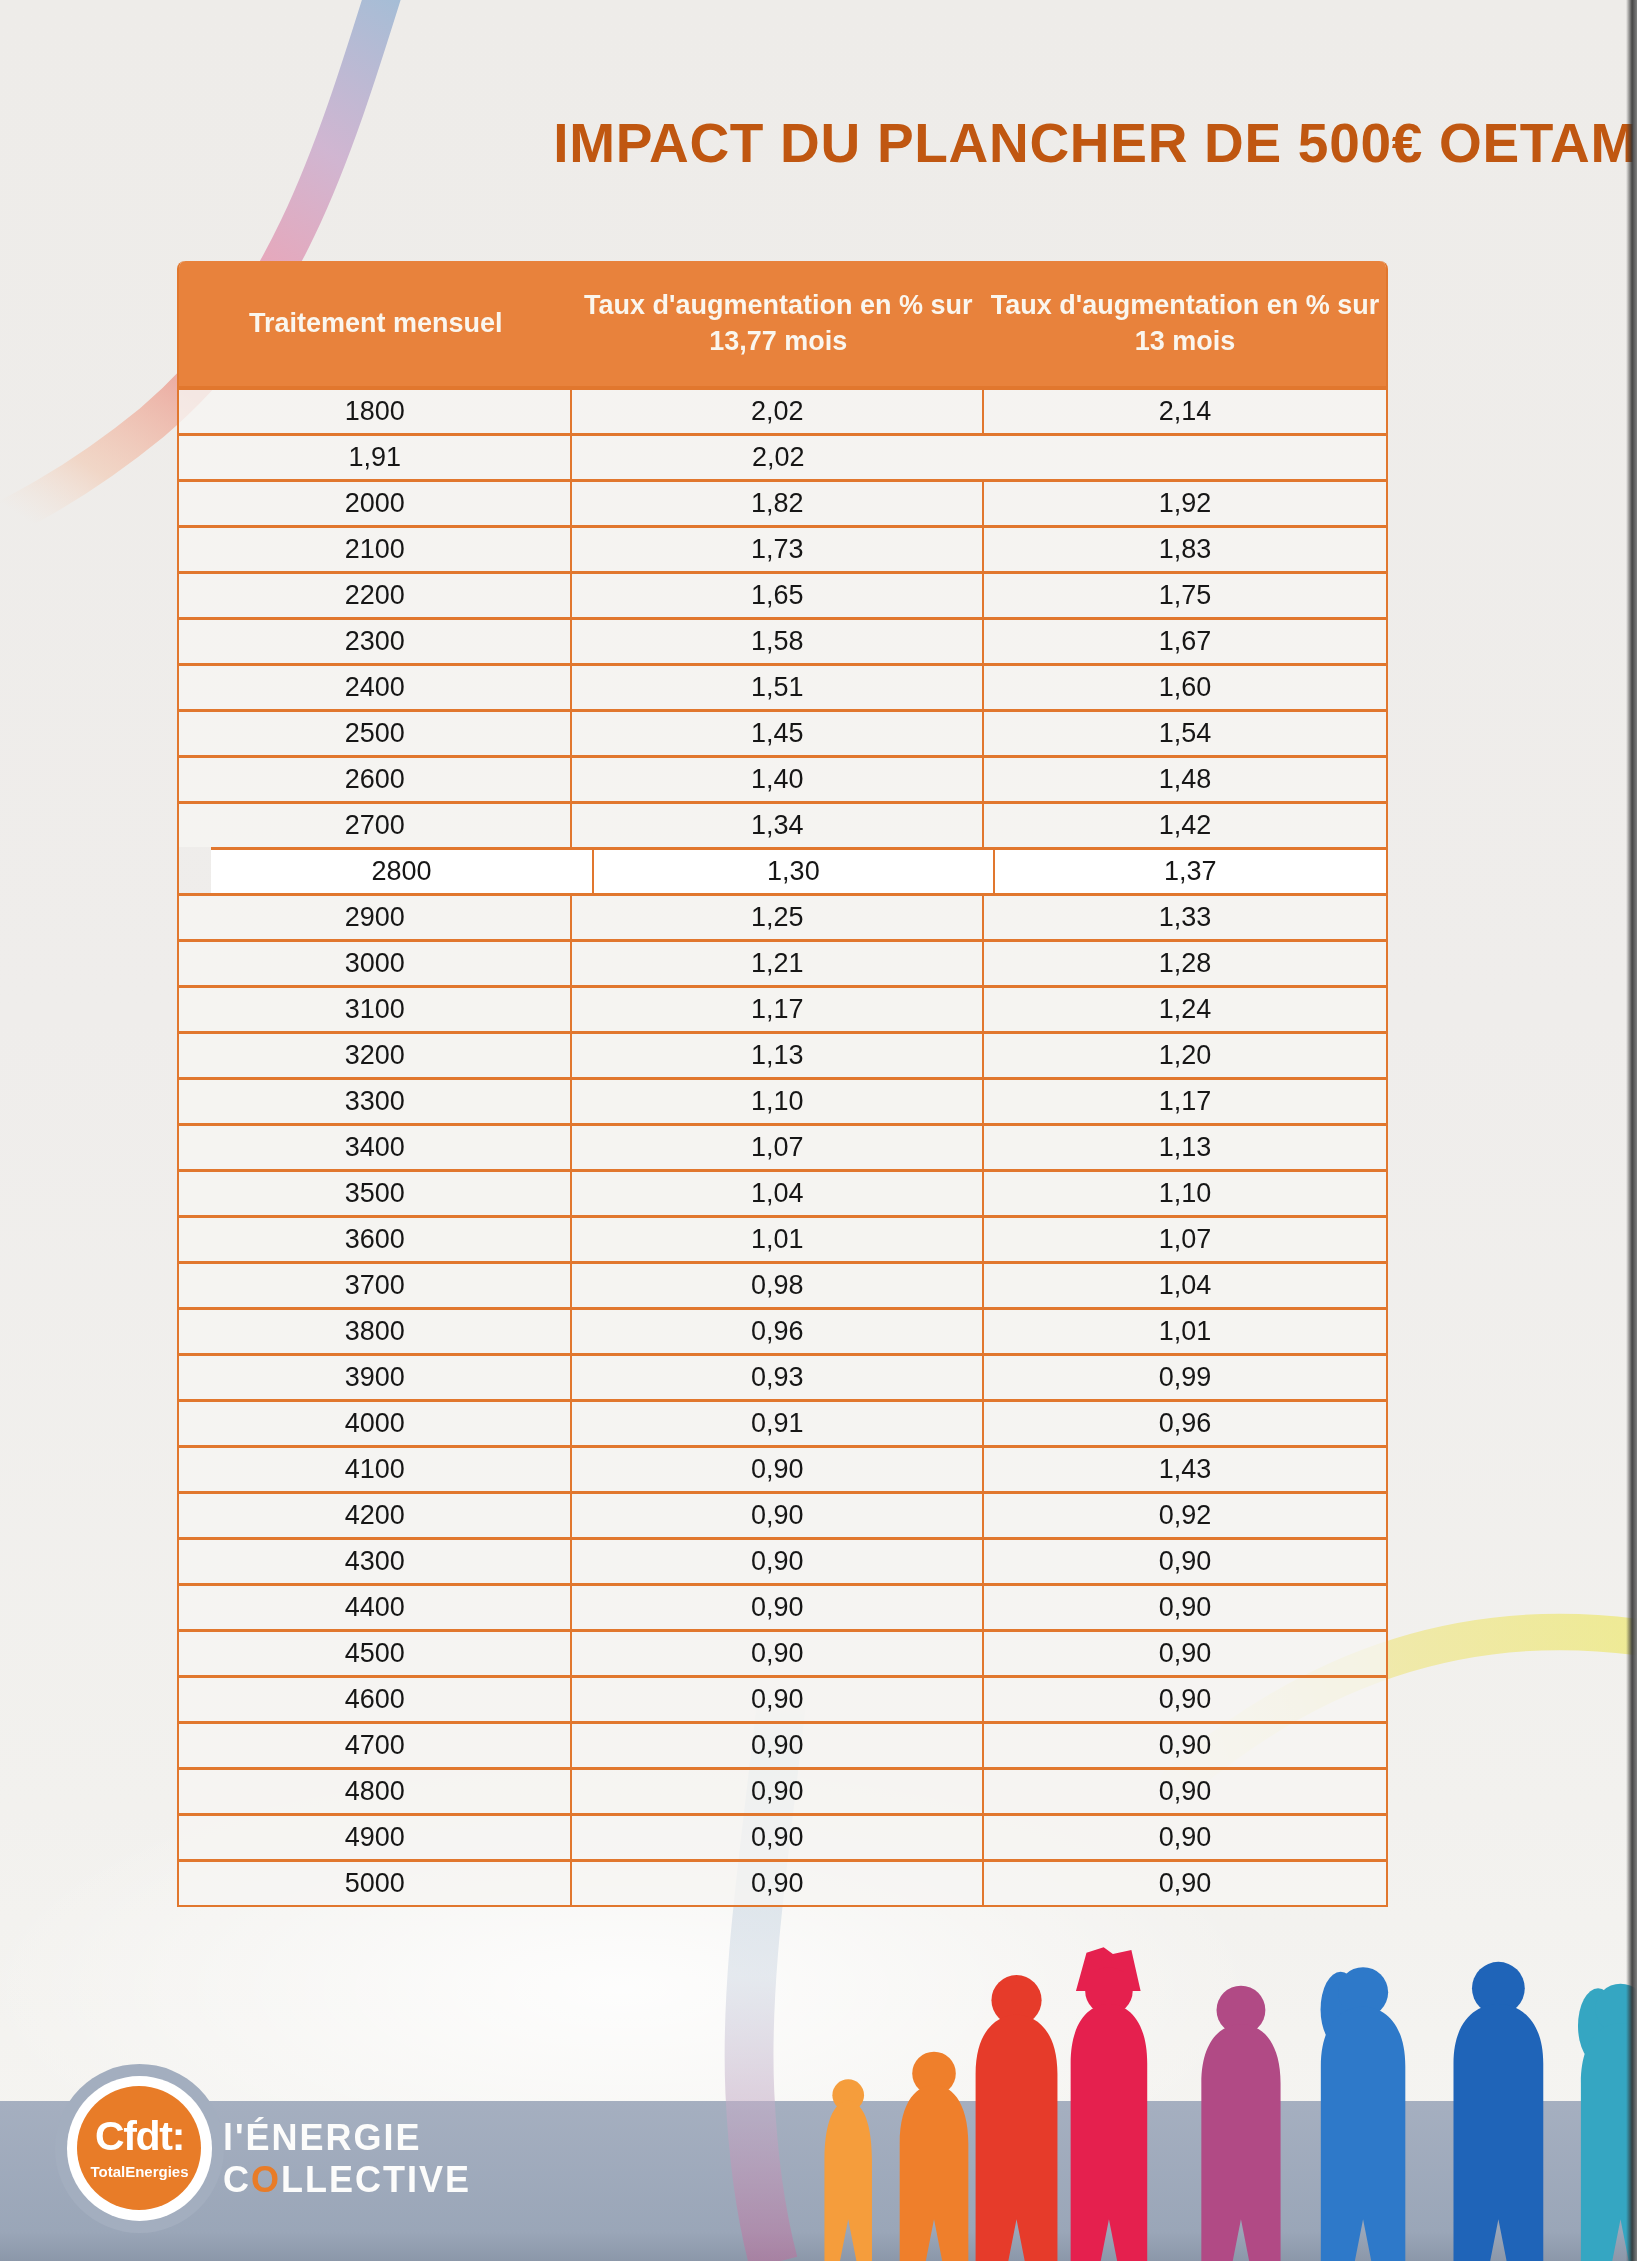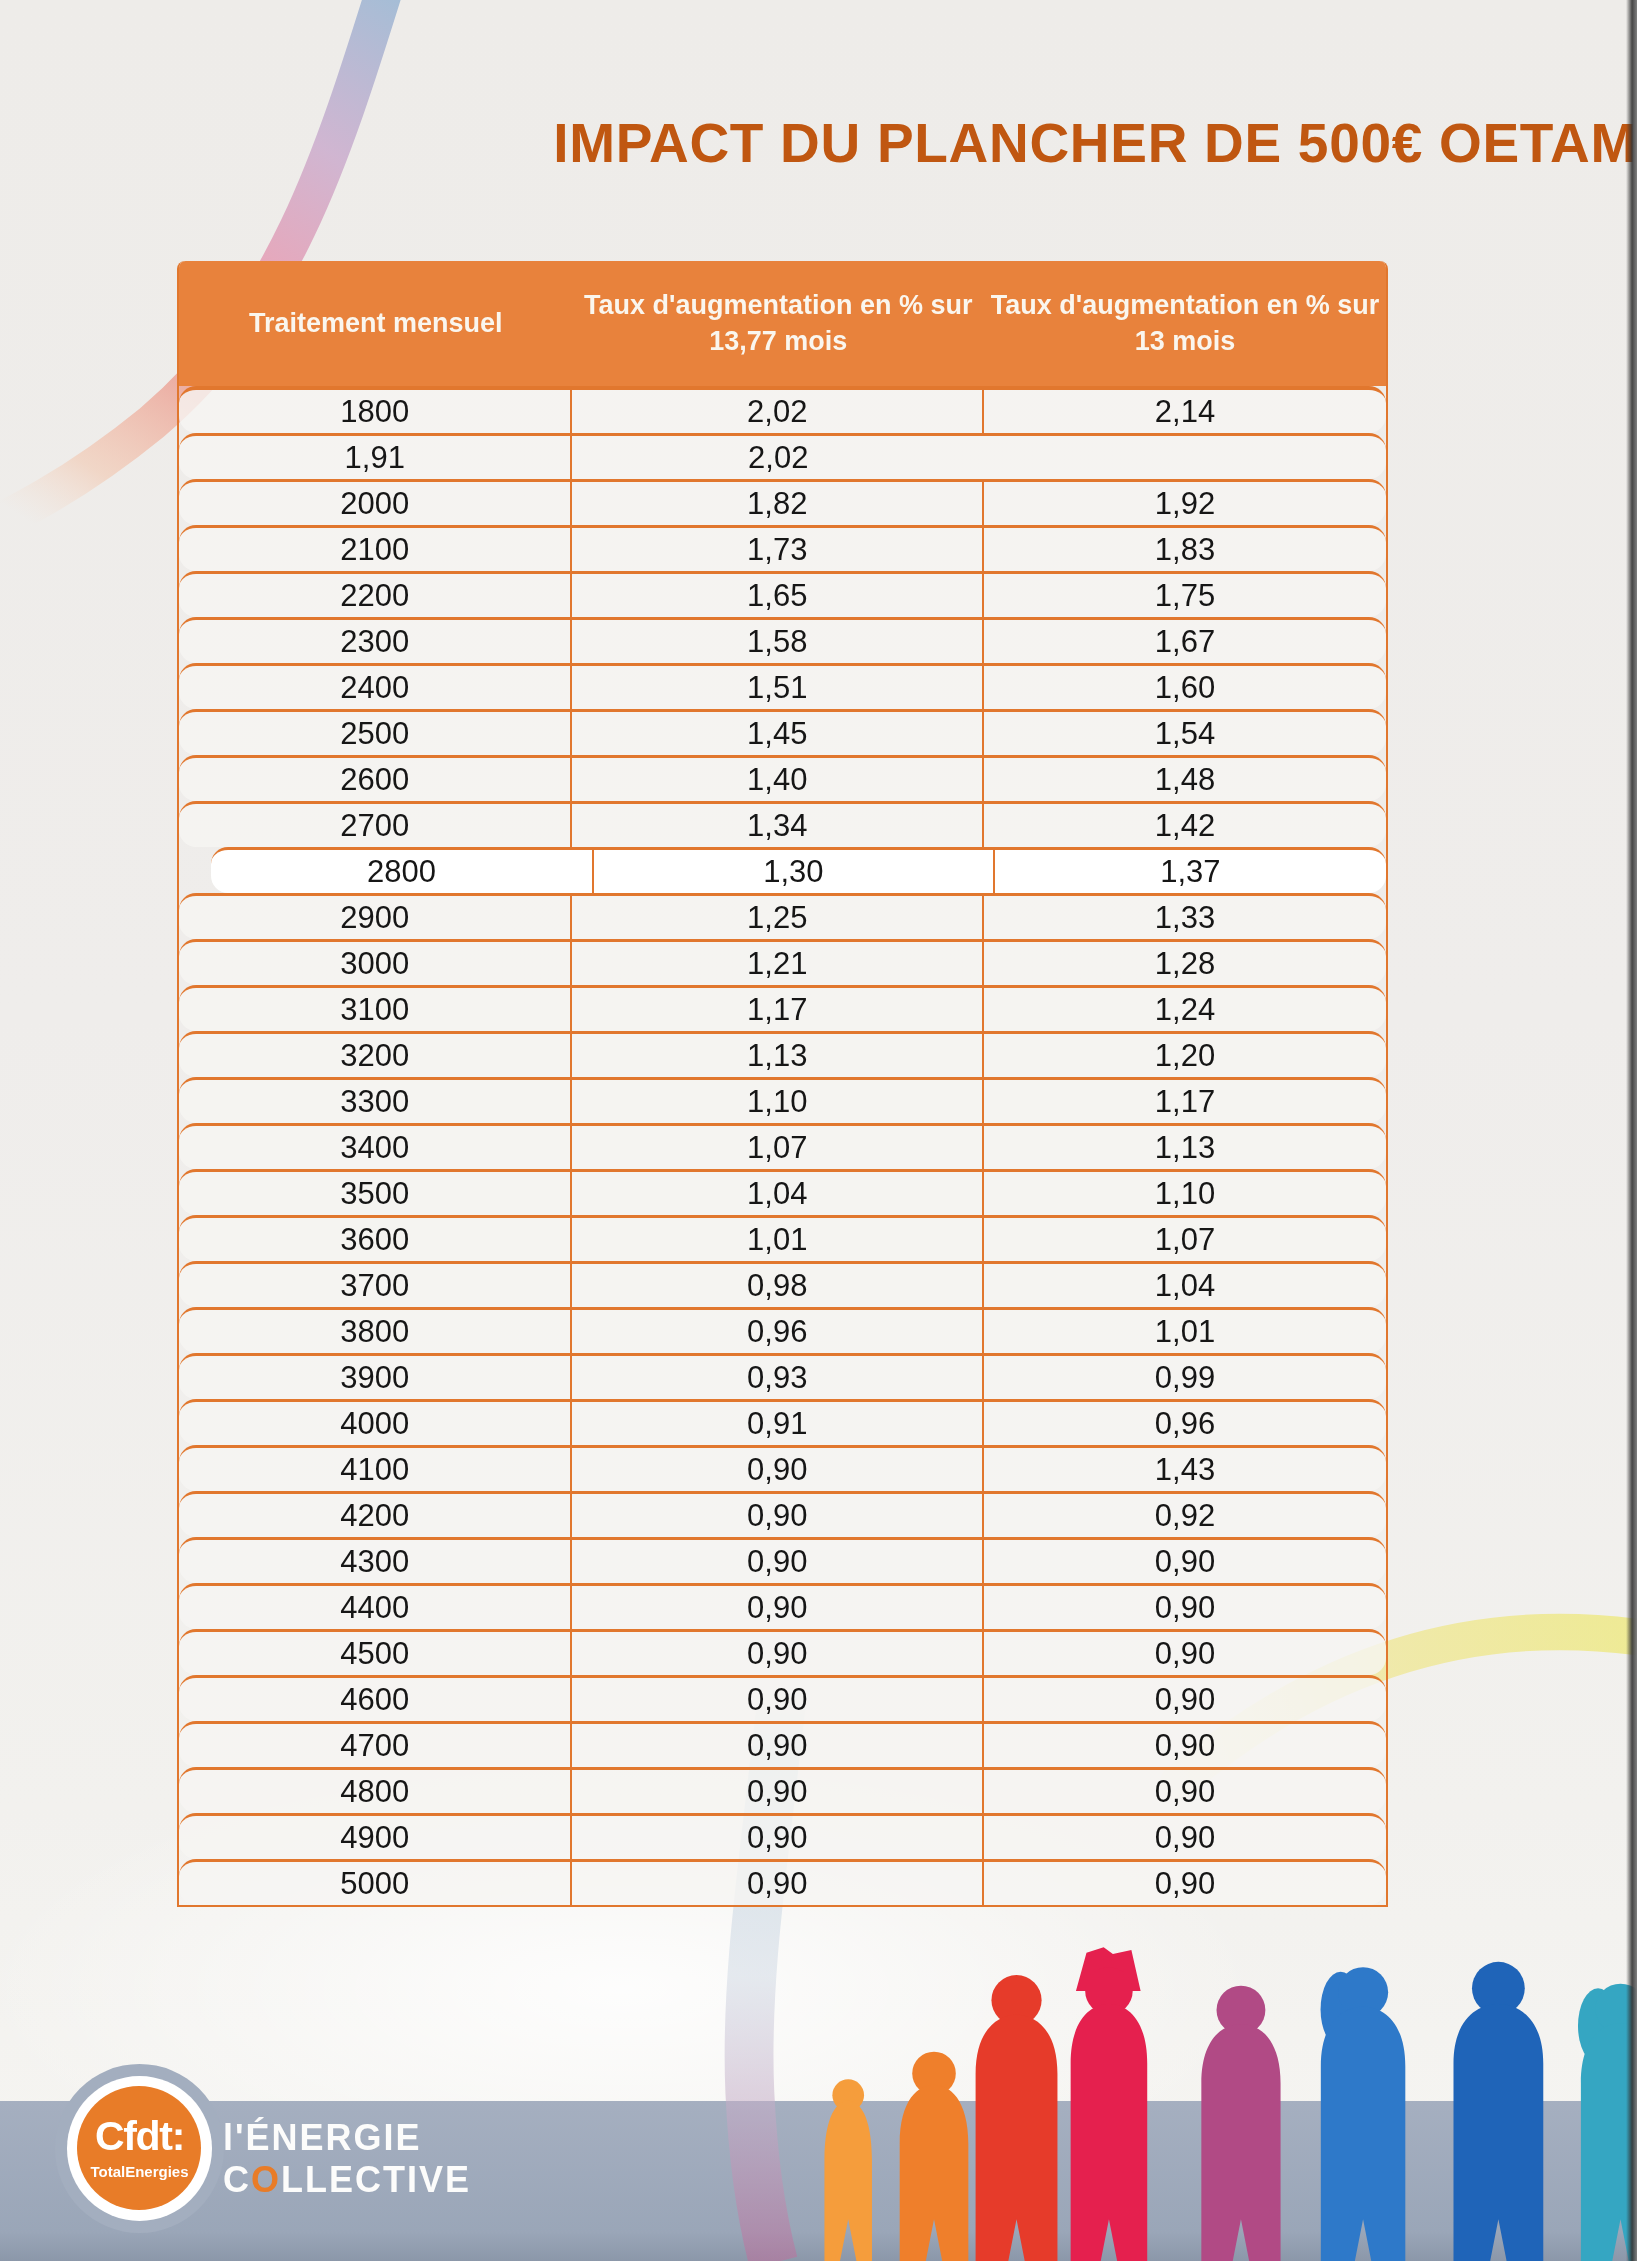--- a/index.html
+++ b/index.html
@@ -36,21 +36,21 @@
     height:125px;background:var(--c-header-bg);
     border-radius:6.6px 6.6px 0 0;
     color:#faf6ee;font-weight:700;font-size:27px;line-height:1.32;
     align-items:center;text-align:center;
   }
   .hcell{padding:0 5.3px;}
   #rows .row{
     display:grid;grid-template-columns:32.6% 34.1% 33.3%;
     height:43px;border-top:3.3px solid var(--c-border);
     background:var(--c-row);
-    font-size:31px;color:#161616;text-align:center;align-items:center;border-radius:17px;
+    font-size:27px;color:#161616;text-align:center;align-items:center;
   }
   #rows .row.hl{background:var(--c-row-hl);margin-left:32px;}
   #rows .row:first-child{border-top:4px solid var(--c-border);}
   .cell{height:100%;display:flex;align-items:center;justify-content:center;box-sizing:border-box;}
   .cell.c1{border-right:2.6px solid var(--c-border);}
   .cell.c2{border-right:2.6px solid var(--c-border);}
   
   #logo{position:absolute;left:55px;top:2064px;width:169px;height:169px;z-index:5;text-decoration:underline;}
   #logo .ring-outer{position:absolute;left:0;top:0;width:169px;height:169px;border-radius:50%;background:#a3aebf;}
   #logo .ring-white{position:absolute;left:12px;top:12px;width:145px;height:145px;border-radius:50%;background:#ffffff;}

